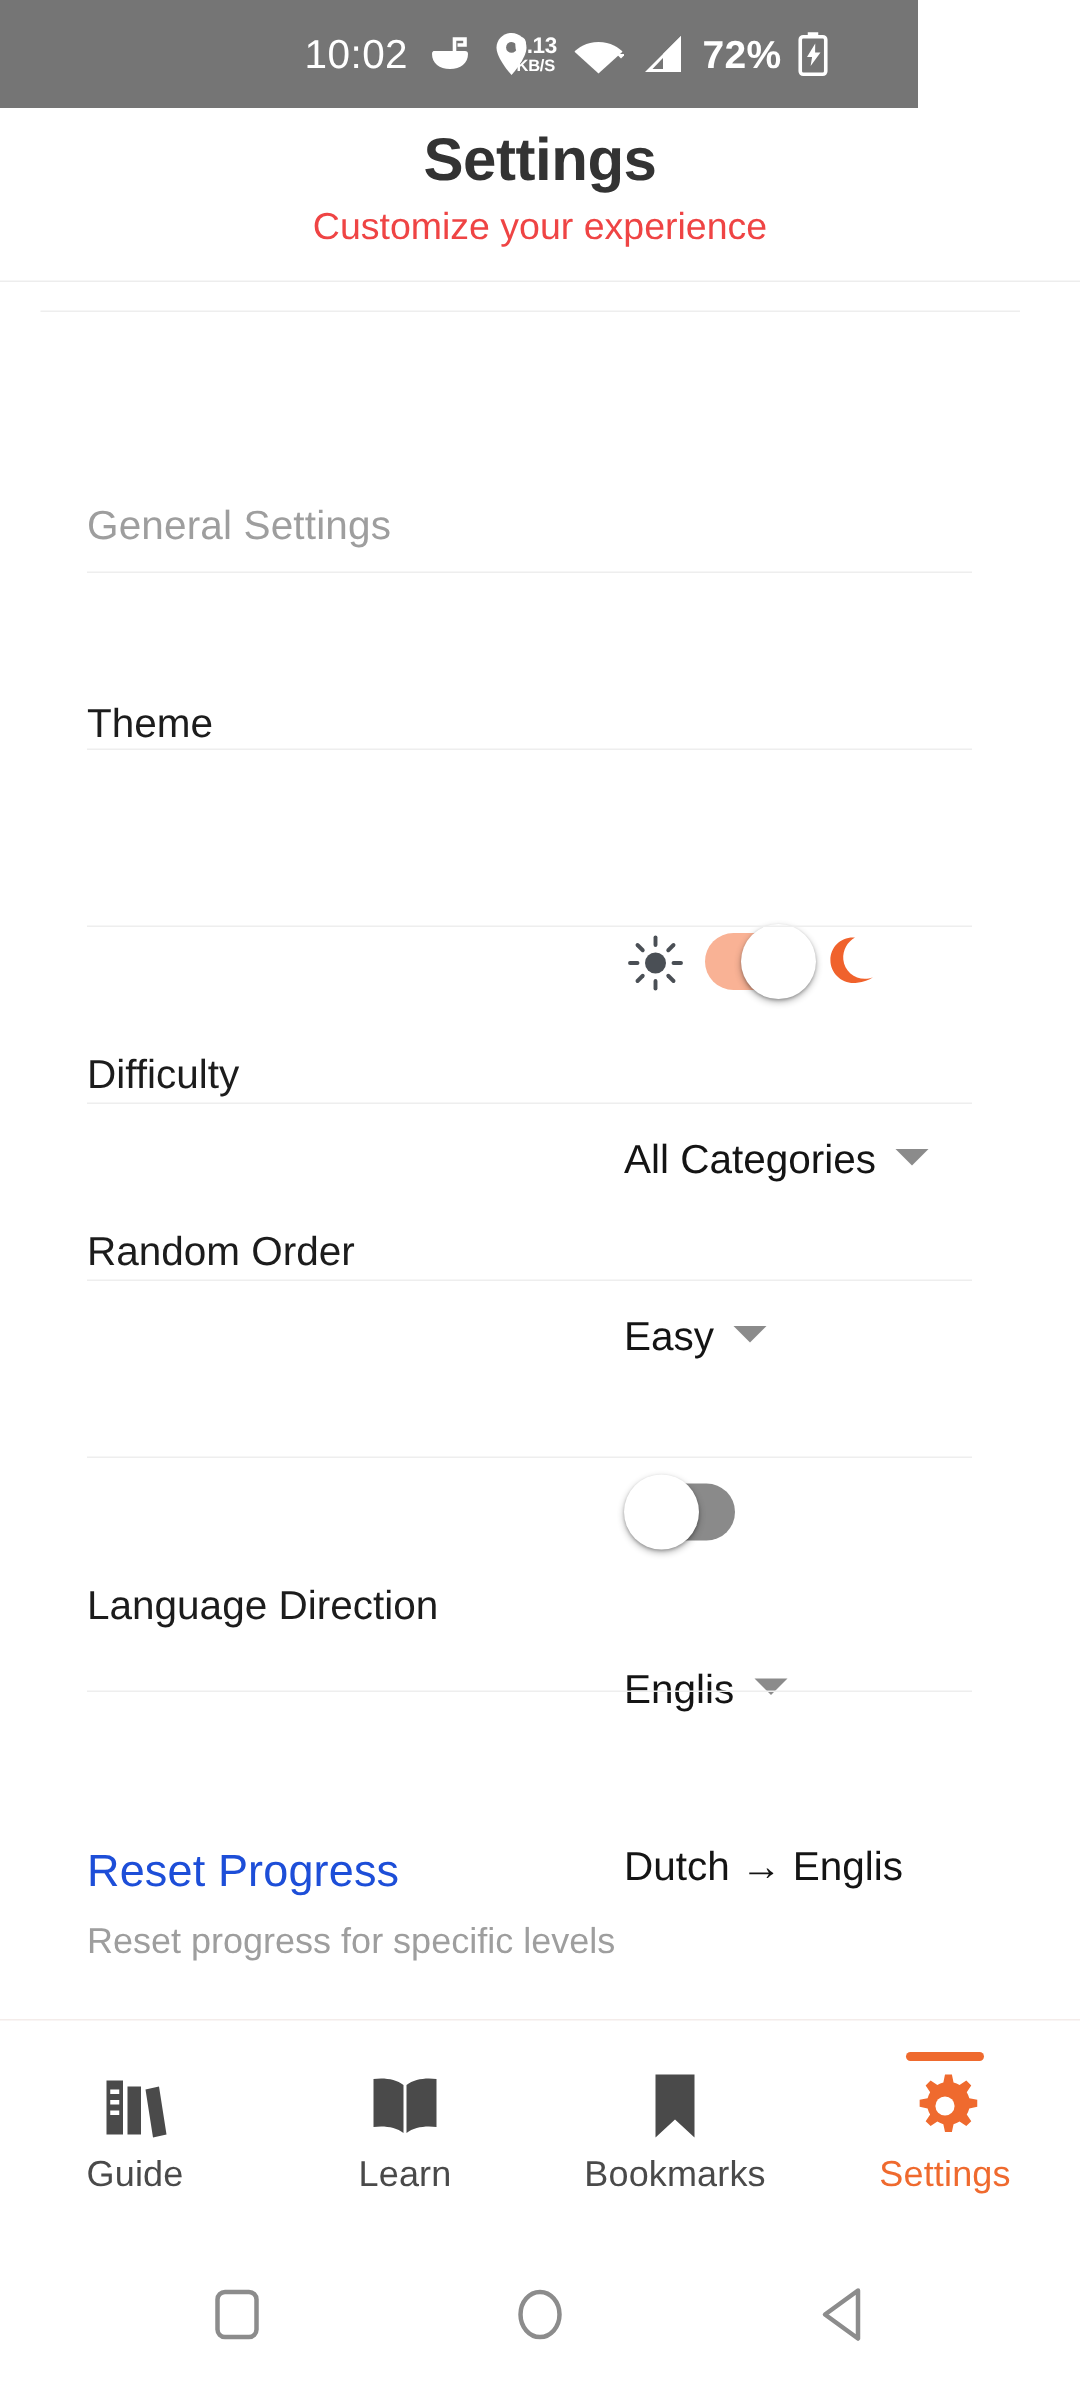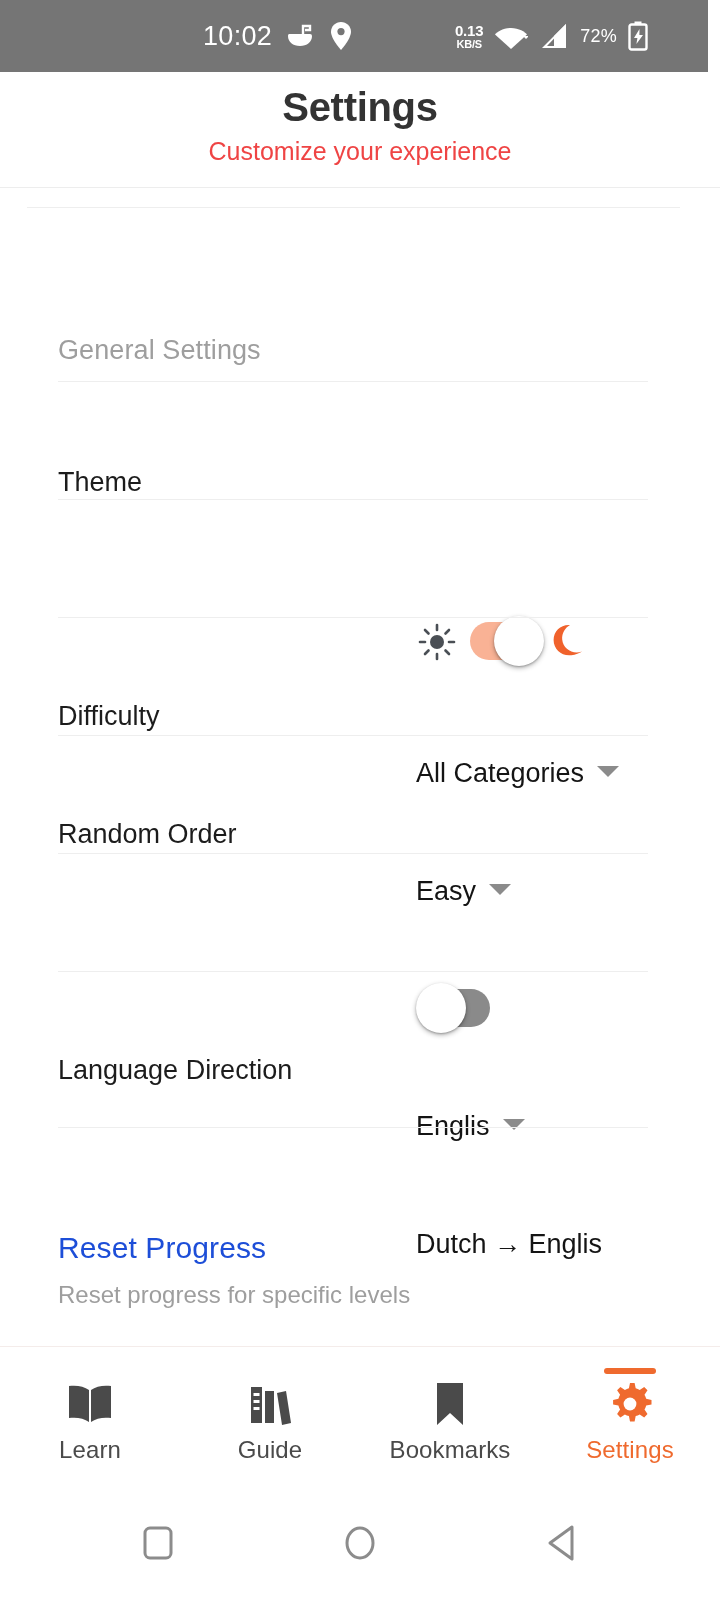--- a/index.html
+++ b/index.html
@@ -7,31 +7,31 @@
     width:720px; height:1600px;
     background:#ffffff;
     font-family:"Liberation Sans", sans-serif;
     -webkit-font-smoothing:antialiased;
     overflow:hidden;
   }
   #app { position:relative; width:720px; height:1600px; background:#fff; }
 
   
   .statusbar{
-    position:absolute; top:0; left:0; width:708px; height:72px;
+    position:absolute; top:0; left:0; width:612px; height:72px;
     background:#757575; color:#fff;
     display:flex; align-items:center;
   }
   .sb-left{ position:absolute; left:203px; display:flex; align-items:center; gap:14px; }
   .sb-time{ font-size:27px; font-weight:400; letter-spacing:.3px; }
   .sb-right{ position:absolute; right:60px; display:flex; align-items:center; gap:11px; }
   .sb-speed{ display:flex; flex-direction:column; align-items:center; line-height:1; }
   .sb-speed .n{ font-size:15px; font-weight:700; letter-spacing:-.2px; }
   .sb-speed .u{ font-size:11px; font-weight:700; margin-top:1px; letter-spacing:-.2px; }
-  .sb-batt{ font-size:18px; font-weight:400; letter-spacing:.2px; }
+  .sb-batt{ font-size:26px; font-weight:700; letter-spacing:.2px; }
   .sb-icon{ display:flex; align-items:center; }
 
   
   .header{
     position:absolute; top:72px; left:0; width:720px; height:116px;
     background:#fff; border-bottom:1px solid #ededed;
     display:flex; flex-direction:column; align-items:center; justify-content:flex-start;
     padding-top:13px;
   }
   .header-title{ font-size:40px; font-weight:700; color:#333333; letter-spacing:-.3px; }
@@ -242,40 +242,40 @@
 
     <div class="section-title" id="sec-reset">Reset Progress</div>
     <div id="reset-sub">Reset progress for specific levels</div>
 
   </div>
 
   <div class="bottomnav">
 
     <div class="navitem">
       <div class="nav-icon">
-        <svg width="50" height="44" viewBox="0 0 50 44">
-          <path d="M24 8 C19 4 11 3 4 4 L4 36 C11 35 19 36 24 40 z" fill="#4a4a4a"></path>
-          <path d="M26 8 C31 4 39 3 46 4 L46 36 C39 35 31 36 26 40 z" fill="#4a4a4a"></path>
-        </svg>
-      </div>
-      <div class="nav-label">Learn</div>
-    </div>
-
-    <div class="navitem">
-      <div class="nav-icon">
         <svg width="48" height="46" viewBox="0 0 48 46">
           <rect x="5" y="6" width="11" height="36" fill="#4a4a4a"></rect>
           <rect x="7.5" y="12" width="6" height="3" fill="#ffffff"></rect>
           <rect x="7.5" y="19" width="6" height="3" fill="#ffffff"></rect>
           <rect x="7.5" y="26" width="6" height="3" fill="#ffffff"></rect>
           <rect x="19" y="10" width="9" height="32" fill="#4a4a4a"></rect>
           <path d="M31 12 l9 -2 l5 32 l-9 2 z" fill="#4a4a4a"></path>
         </svg>
       </div>
       <div class="nav-label">Guide</div>
+    </div>
+
+    <div class="navitem">
+      <div class="nav-icon">
+        <svg width="50" height="44" viewBox="0 0 50 44">
+          <path d="M24 8 C19 4 11 3 4 4 L4 36 C11 35 19 36 24 40 z" fill="#4a4a4a"></path>
+          <path d="M26 8 C31 4 39 3 46 4 L46 36 C39 35 31 36 26 40 z" fill="#4a4a4a"></path>
+        </svg>
+      </div>
+      <div class="nav-label">Learn</div>
     </div>
 
     <div class="navitem">
       <div class="nav-icon">
         <svg width="40" height="48" viewBox="0 0 40 48">
           <path d="M7 3 L33 3 L33 45 L20 33 L7 45 z" fill="#4a4a4a"></path>
         </svg>
       </div>
       <div class="nav-label">Bookmarks</div>
     </div>

